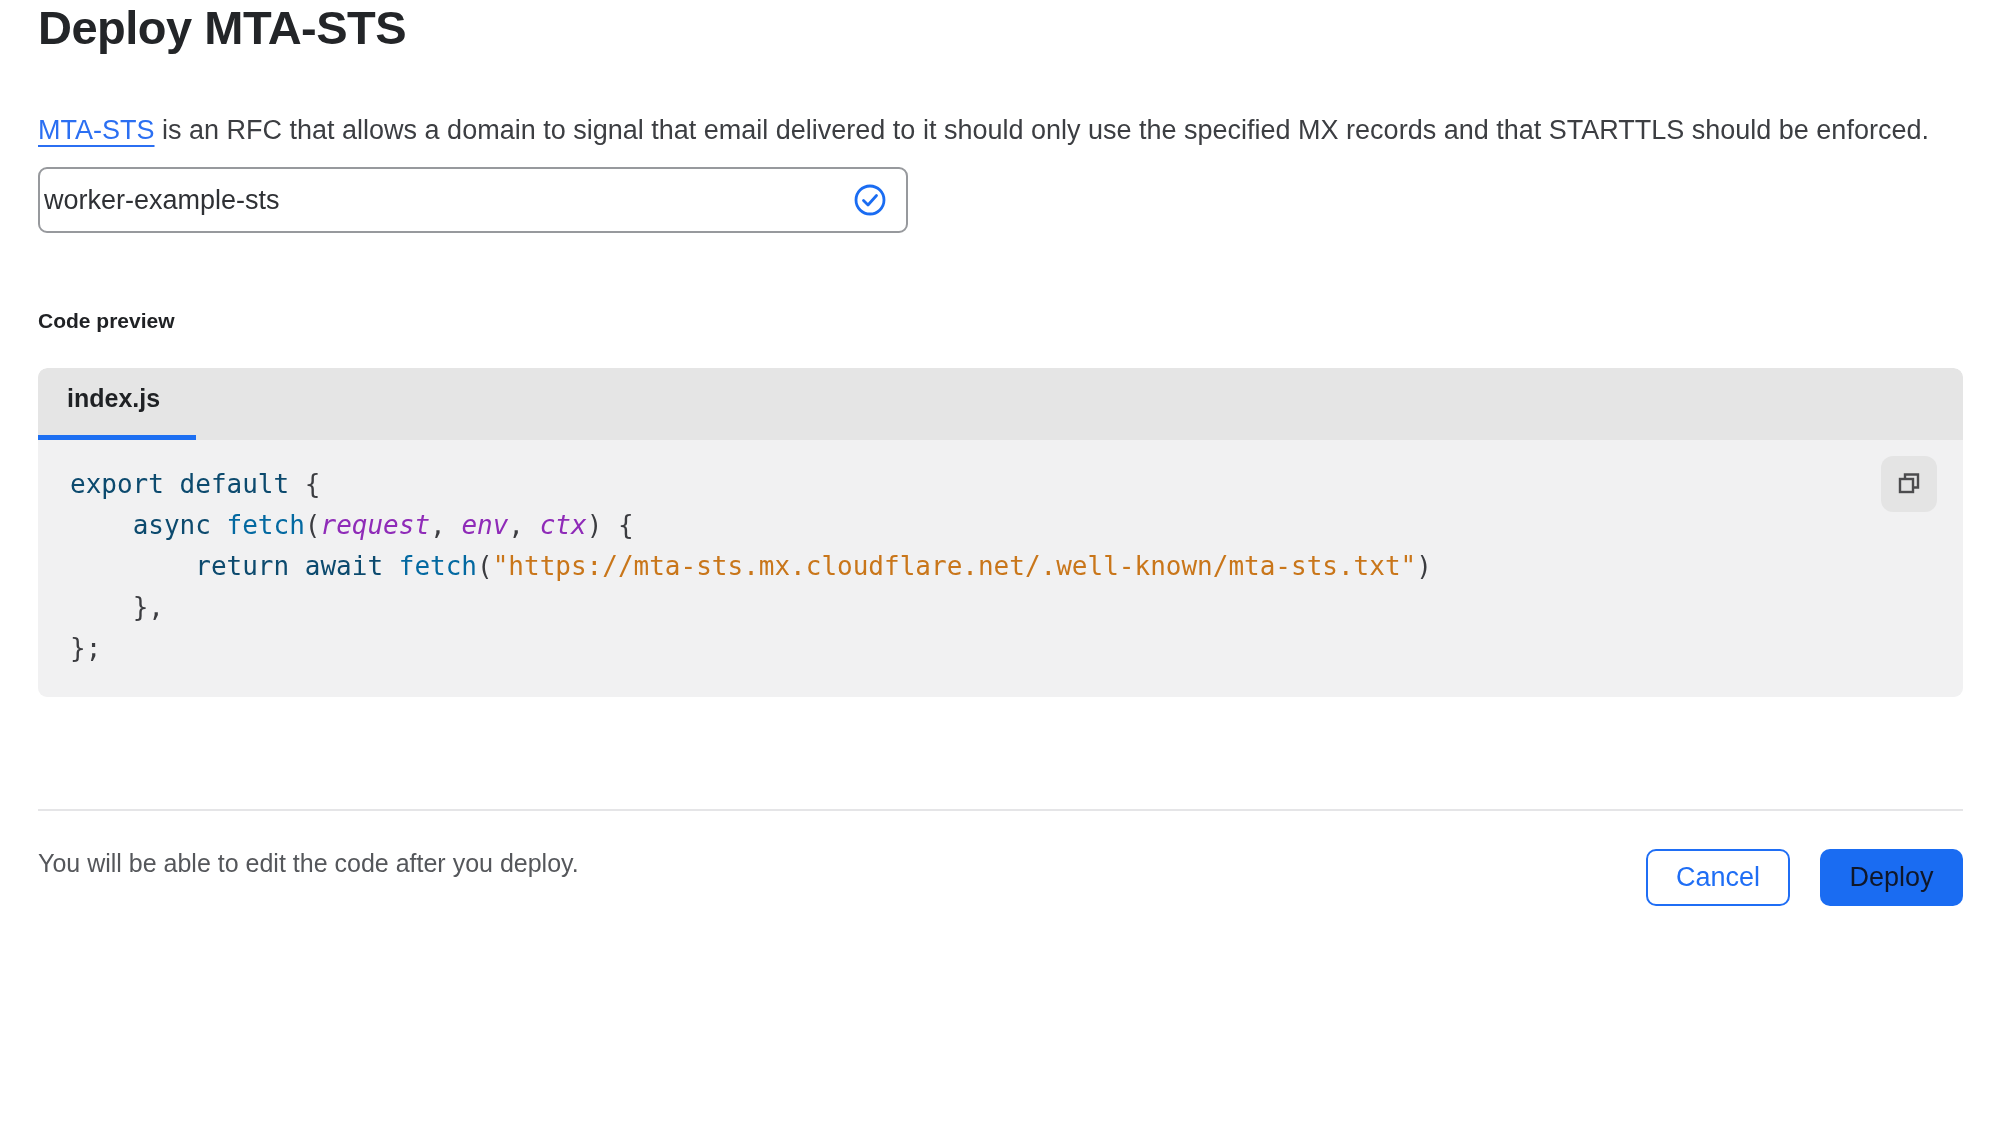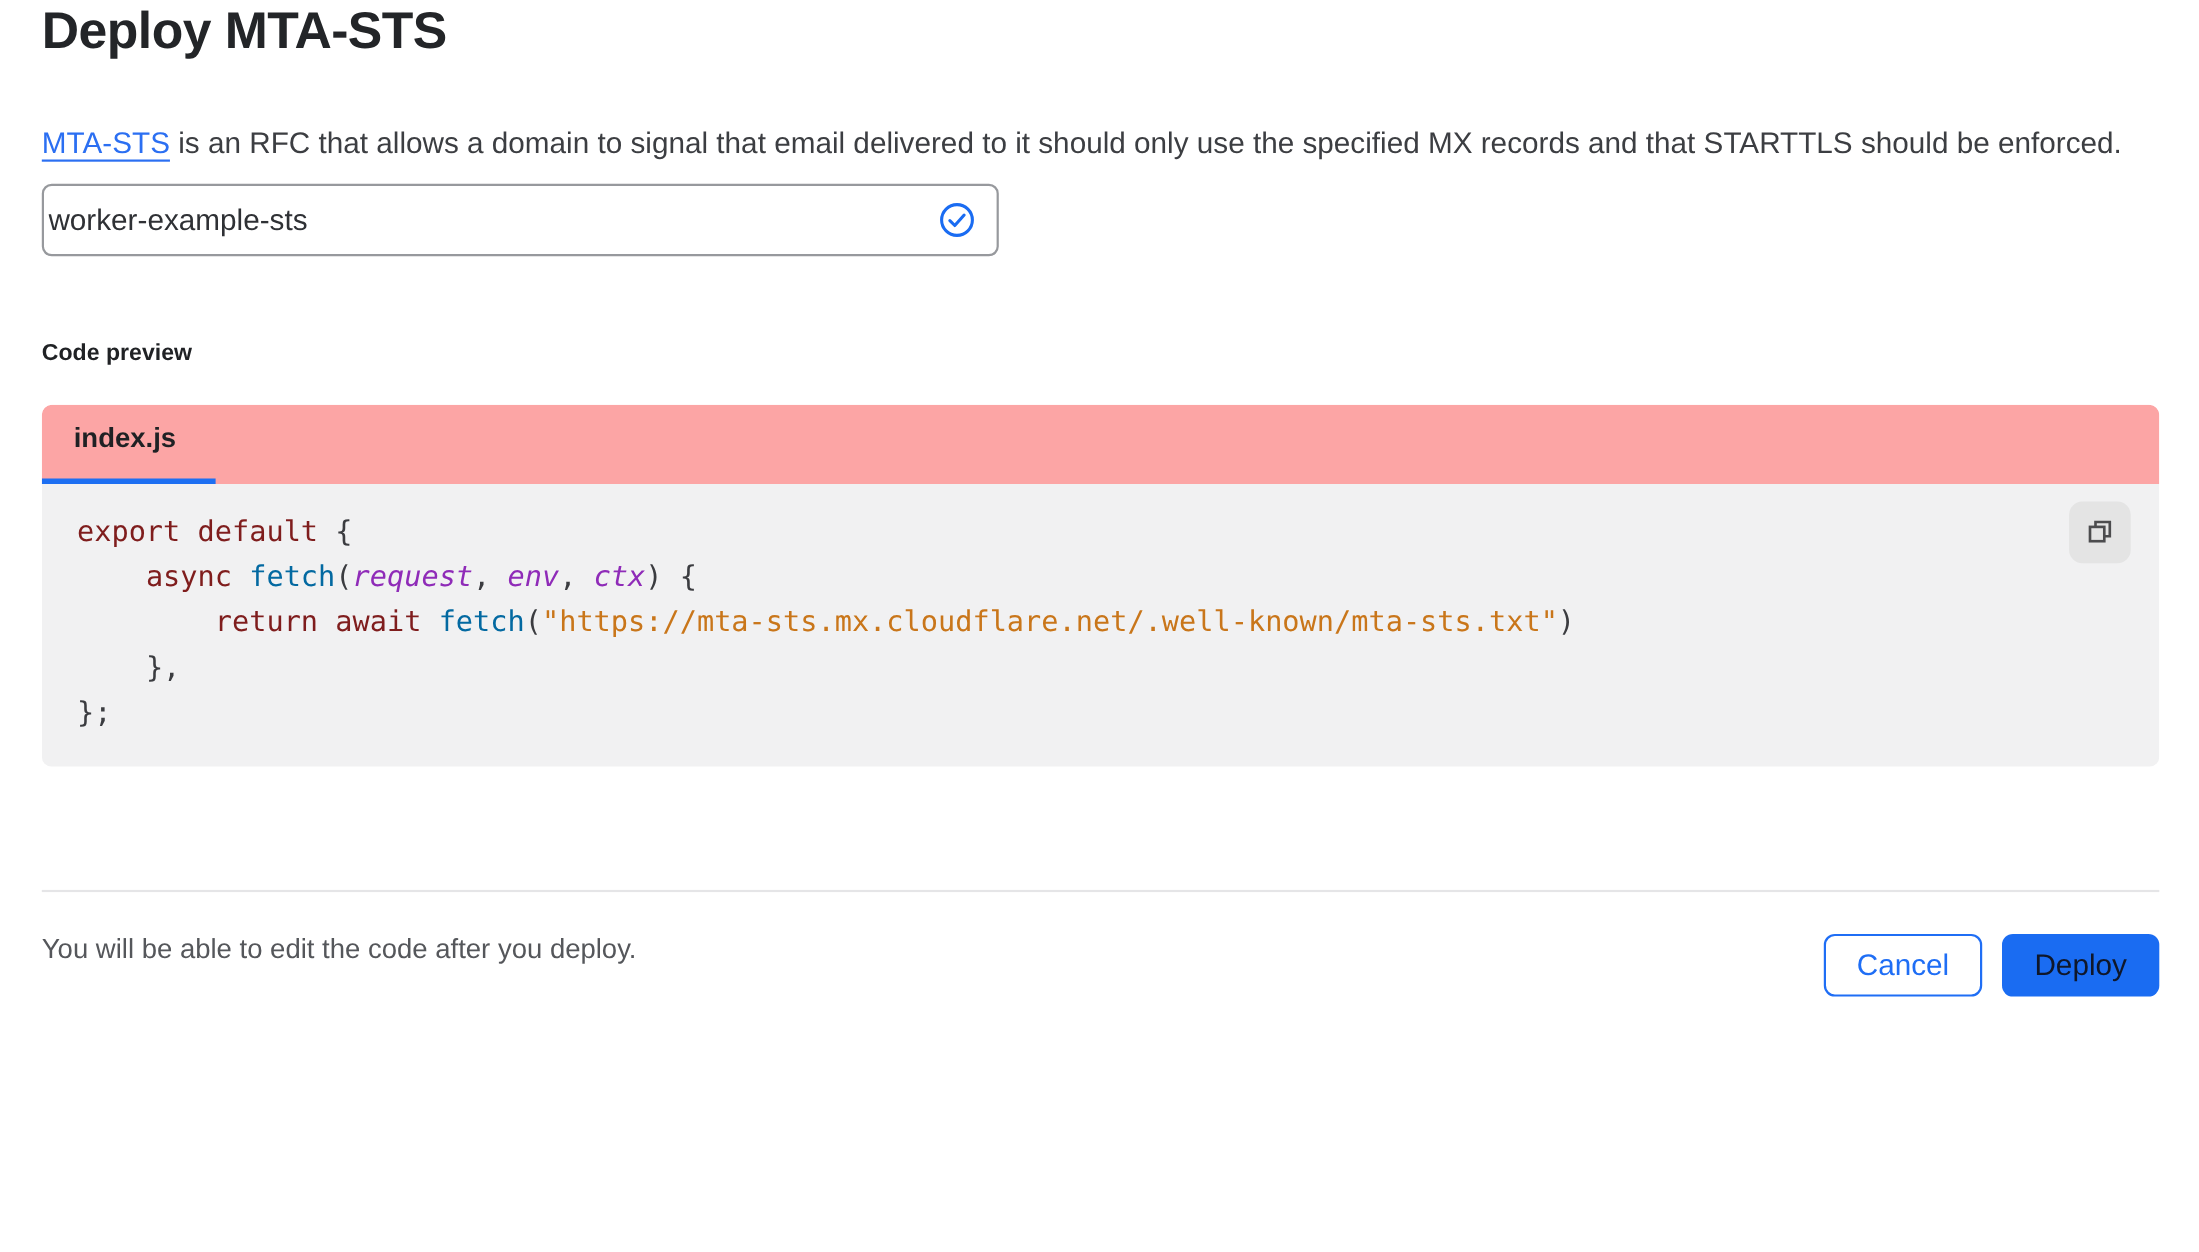--- a/index.html
+++ b/index.html
@@ -72,21 +72,21 @@
   }
 
   .code-container {
     margin-top: 35px;
     border-radius: 9px;
     overflow: hidden;
   }
   .tab-bar {
     position: relative;
     height: 72px;
-    background: #fca5a5;
+    background: #e5e5e5;
     border-radius: 9px 9px 0 0;
   }
   .tab {
     display: inline-block;
     height: 58px;
     line-height: 60px;
     padding-left: 29px;
     font-size: 25px;
     font-weight: 700;
     color: #1f2124;
@@ -104,21 +104,21 @@
     background: #f1f1f2;
     padding: 24px 0 0 32px;
   }
   .code-block {
     font-family: "DejaVu Sans Mono", monospace;
     font-size: 26px;
     line-height: 41px;
     color: #3b3c40;
   }
   .code-line { white-space: pre; }
-  .tok-kw    { color: #7f1d1d; }
+  .tok-kw    { color: #0c4a6e; }
   .tok-fn    { color: #0369a1; }
   .tok-param { color: #8f2bb8; font-style: italic; }
   .tok-str   { color: #c9761a; }
   .tok-punc  { color: #3b3c40; }
   .tok-plain { color: #3b3c40; }
 
   .copy-btn {
     position: absolute;
     top: 16px; right: 26px;
     width: 56px; height: 56px;
@@ -138,21 +138,21 @@
   .footer {
     margin-top: 38px;
     display: flex;
     align-items: flex-start;
     justify-content: space-between;
   }
   .footer-note {
     font-size: 25px;
     color: #55575b;
   }
-  .footer-actions { display: flex; gap: 18px; }
+  .footer-actions { display: flex; gap: 30px; }
   .btn {
     height: 57px;
     min-width: 143px;
     padding: 0 28px;
     border-radius: 10px;
     font-family: "Liberation Sans", sans-serif;
     font-size: 27px;
     cursor: pointer;
     display: flex; align-items: center; justify-content: center;
   }

